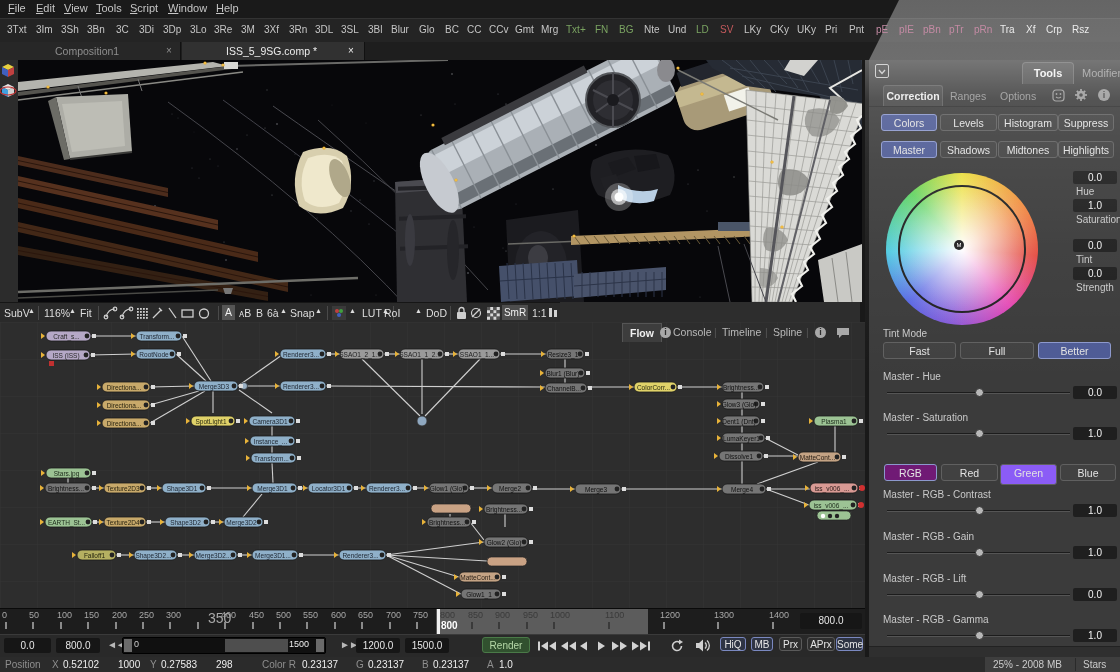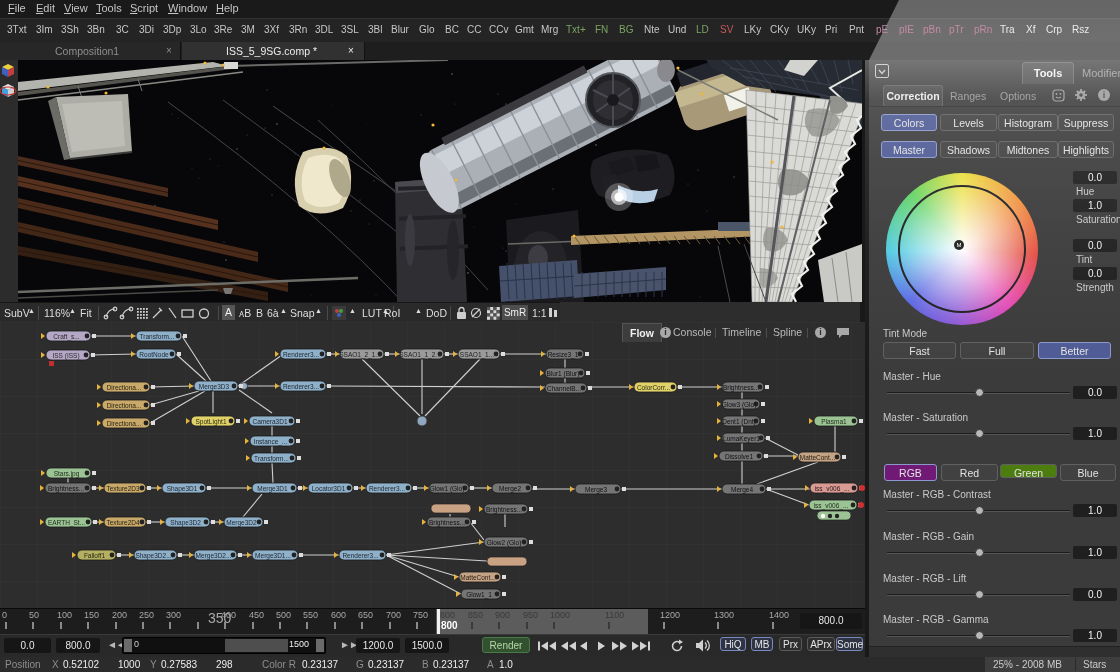--- a/index.html
+++ b/index.html
@@ -1146,21 +1146,21 @@
         <div style="position:absolute;color:#c9c9c9;font-size:10px;left:14px;top:311px">Master - Hue</div>
         <div style="position:absolute;left:18px;top:332px;width:183px;height:2px;background:#1c1c1c;border-bottom:1px solid #555"></div>
         <div style="position:absolute;left:106px;top:328px;width:9px;height:9px;border-radius:50%;background:#b8b8b8;border:1px solid #333"></div>
         <div style="position:absolute;left:204px;width:44px;height:13px;background:#1f1f1f;border-radius:2px;color:#f2f2f2;font-size:10px;text-align:center;line-height:13px;top:326px">0.0</div>
         <div style="position:absolute;color:#c9c9c9;font-size:10px;left:14px;top:352px">Master - Saturation</div>
         <div style="position:absolute;left:18px;top:373px;width:183px;height:2px;background:#1c1c1c;border-bottom:1px solid #555"></div>
         <div style="position:absolute;left:106px;top:369px;width:9px;height:9px;border-radius:50%;background:#b8b8b8;border:1px solid #333"></div>
         <div style="position:absolute;left:204px;width:44px;height:13px;background:#1f1f1f;border-radius:2px;color:#f2f2f2;font-size:10px;text-align:center;line-height:13px;top:367px">1.0</div>
         <div style="position:absolute;left:15px;top:404px;width:53px;height:17px;background:#701a75;border:1px solid #8c98cc;border-radius:3px;color:#e2e2e2;font-size:10.5px;text-align:center;line-height:16px">RGB</div>
         <div style="position:absolute;left:72px;top:404px;width:57px;height:17px;background:#414141;border:1px solid #606060;border-radius:3px;color:#e2e2e2;font-size:10.5px;text-align:center;line-height:16px">Red</div>
-        <div style="position:absolute;left:131px;top:404px;width:57px;height:14px;background:#4d7c0f;border:1px solid #606060;border-radius:3px;color:#e2e2e2;font-size:10.5px;text-align:center;line-height:16px">Green</div>
+        <div style="position:absolute;left:131px;top:404px;width:57px;height:21px;background:#8b5cf6;border:1px solid #606060;border-radius:3px;color:#e2e2e2;font-size:10.5px;text-align:center;line-height:16px">Green</div>
         <div style="position:absolute;left:191px;top:404px;width:56px;height:17px;background:#414141;border:1px solid #606060;border-radius:3px;color:#e2e2e2;font-size:10.5px;text-align:center;line-height:16px">Blue</div>
         <div style="position:absolute;color:#c9c9c9;font-size:10px;left:14px;top:429px">Master - RGB - Contrast</div>
         <div style="position:absolute;left:18px;top:450px;width:183px;height:2px;background:#1c1c1c;border-bottom:1px solid #555"></div>
         <div style="position:absolute;left:106px;top:446px;width:9px;height:9px;border-radius:50%;background:#b8b8b8;border:1px solid #333"></div>
         <div style="position:absolute;left:204px;width:44px;height:13px;background:#1f1f1f;border-radius:2px;color:#f2f2f2;font-size:10px;text-align:center;line-height:13px;top:444px">1.0</div>
         <div style="position:absolute;color:#c9c9c9;font-size:10px;left:14px;top:471px">Master - RGB - Gain</div>
         <div style="position:absolute;left:18px;top:492px;width:183px;height:2px;background:#1c1c1c;border-bottom:1px solid #555"></div>
         <div style="position:absolute;left:106px;top:488px;width:9px;height:9px;border-radius:50%;background:#b8b8b8;border:1px solid #333"></div>
         <div style="position:absolute;left:204px;width:44px;height:13px;background:#1f1f1f;border-radius:2px;color:#f2f2f2;font-size:10px;text-align:center;line-height:13px;top:486px">1.0</div>
         <div style="position:absolute;color:#c9c9c9;font-size:10px;left:14px;top:513px">Master - RGB - Lift</div>

